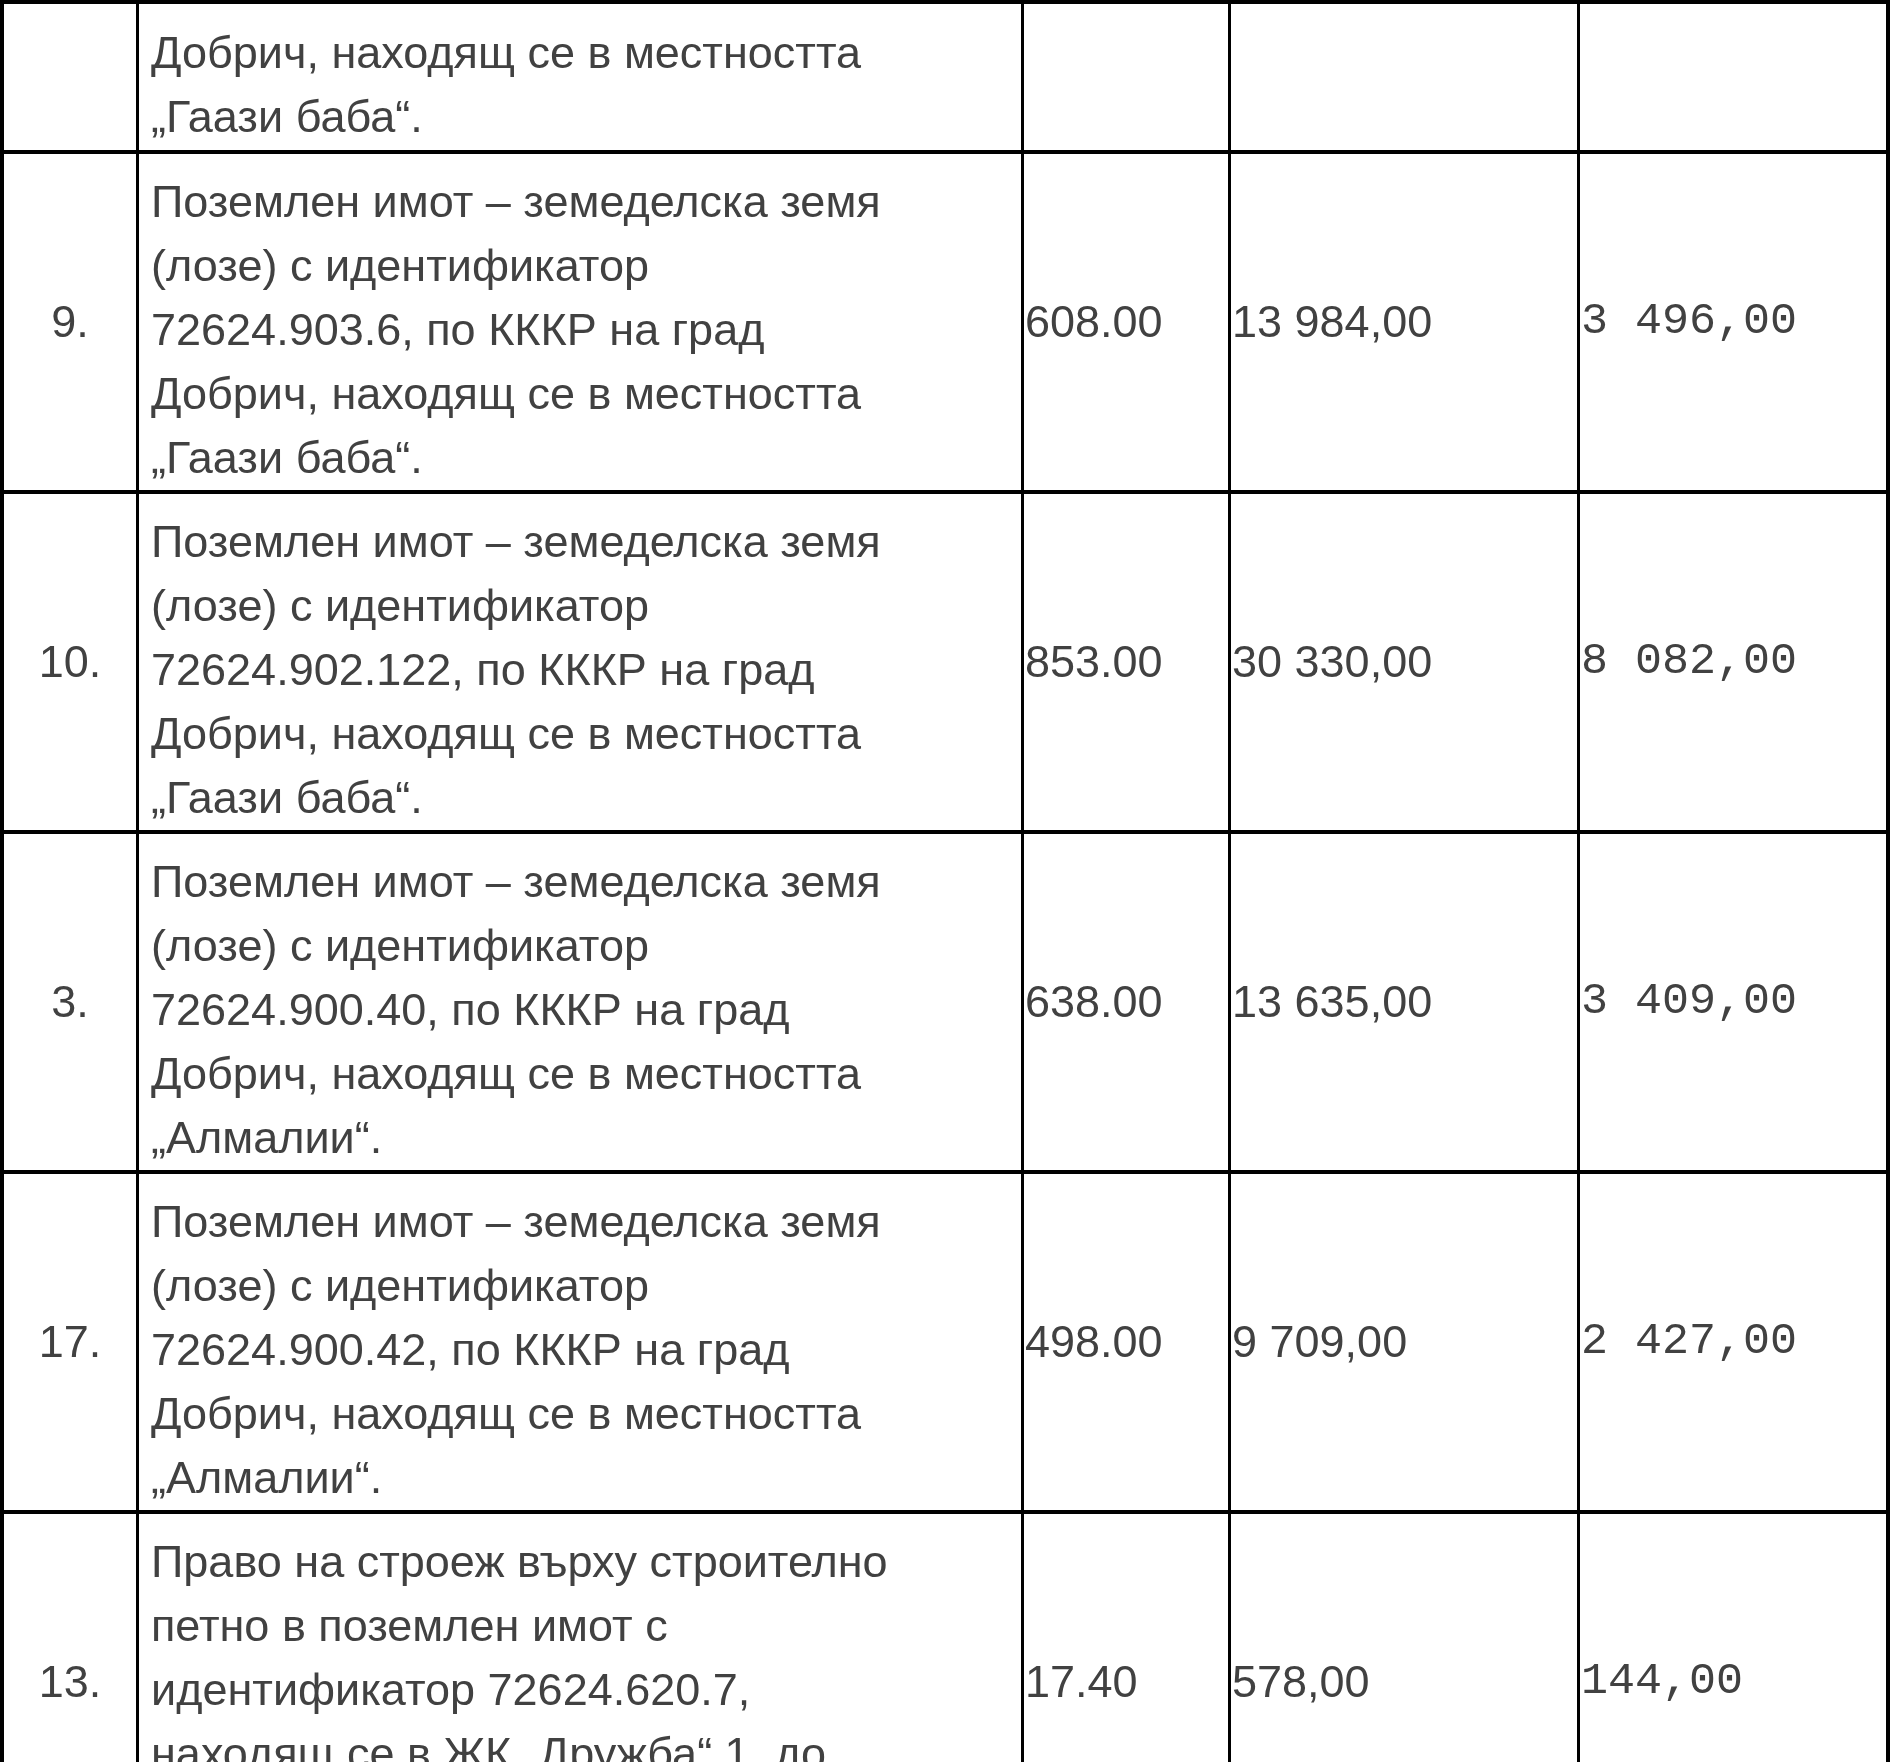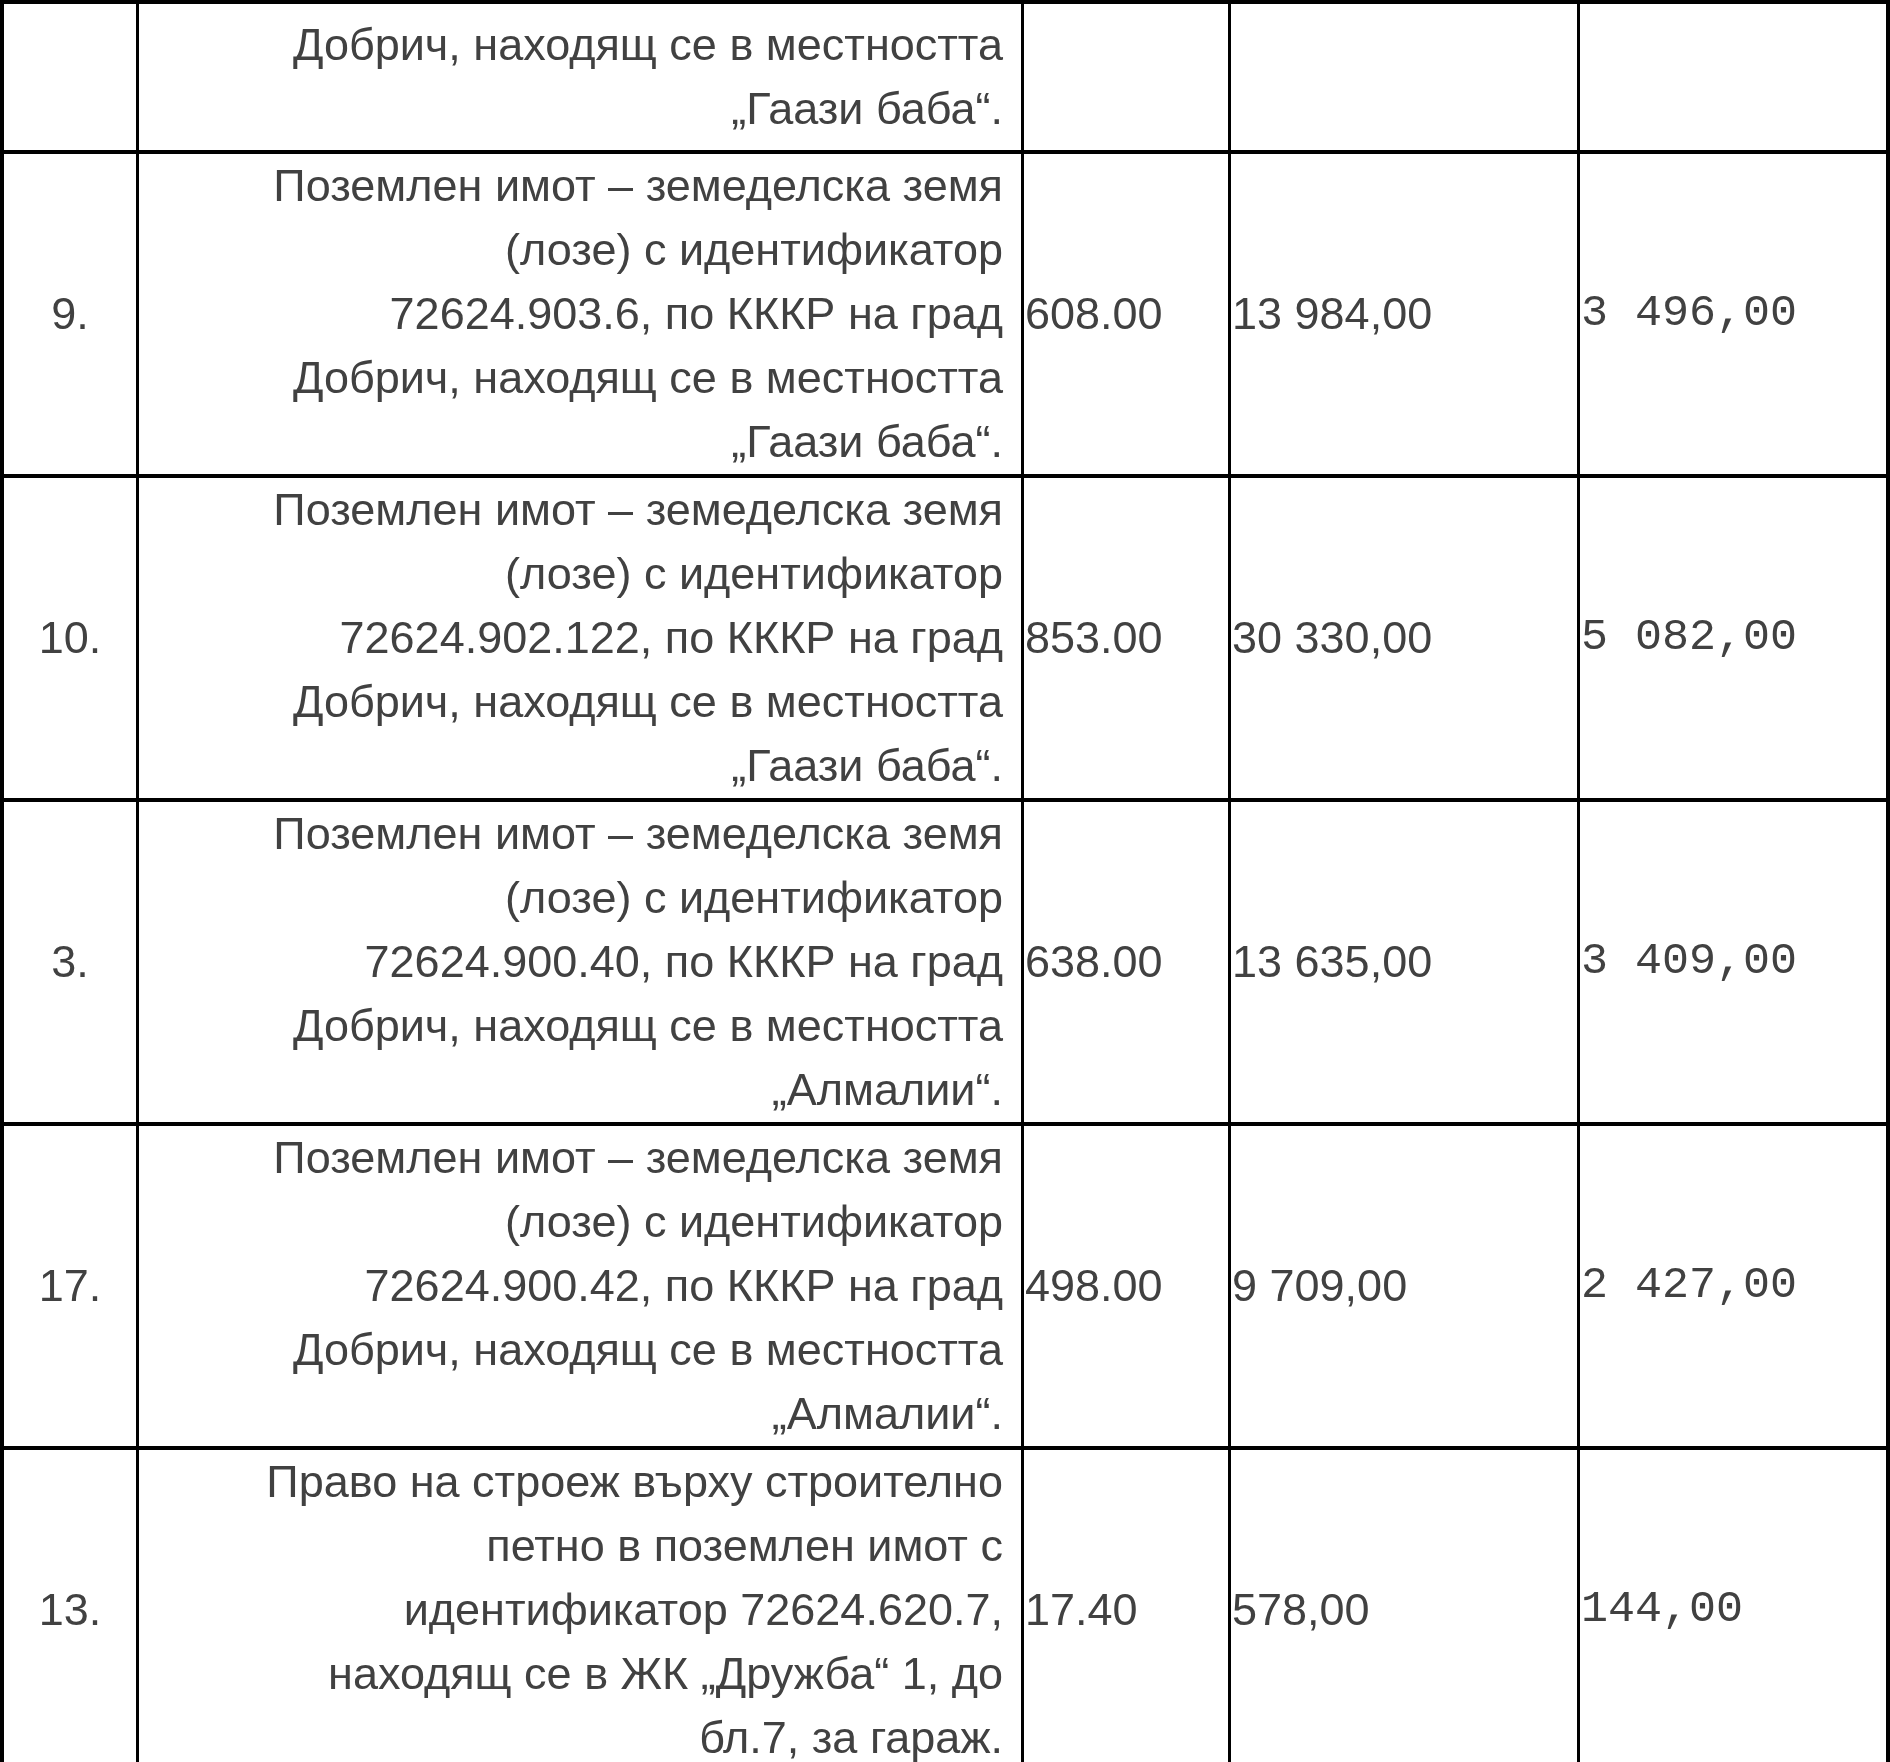--- a/index.html
+++ b/index.html
@@ -25,21 +25,21 @@
     color: #414141;
     vertical-align: middle;
     overflow: hidden;
     background: #ffffff;
   }
   table.doc-table td:first-child { border-left-width: 4px; }
   table.doc-table td:last-child  { border-right-width: 4px; font-family: Liberation Mono, monospace; }
   table.doc-table tr:last-child td { border-bottom-width: 5px; }
 
   td.num  { text-align: center; }
-  td.desc { text-align: right; padding: 0 18px 0 12px; white-space: pre-line; }
+  td.desc { text-align: left; padding: 16px 18px 0 12px; white-space: pre-line; }
   td.val  { text-align: left; white-space: nowrap; }
 </style>
 </head>
 <body>
 
 <table class="doc-table">
   <colgroup>
     <col style="width:136px">
     <col style="width:885px">
     <col style="width:207px">
@@ -68,21 +68,21 @@
     </tr>
     <tr style="height:322px">
       <td class="num">10.</td>
       <td class="desc">Поземлен имот – земеделска земя
 (лозе) с идентификатор
 72624.902.122, по КККР на град
 Добрич, находящ се в местността
 „Гаази баба“.</td>
       <td class="val">853.00</td>
       <td class="val">30 330,00</td>
-      <td class="val">5 082,00</td>
+      <td class="val">8 082,00</td>
     </tr>
     <tr style="height:322px">
       <td class="num">3.</td>
       <td class="desc">Поземлен имот – земеделска земя
 (лозе) с идентификатор
 72624.900.40, по КККР на град
 Добрич, находящ се в местността
 „Алмалии“.</td>
       <td class="val">638.00</td>
       <td class="val">13 635,00</td>

